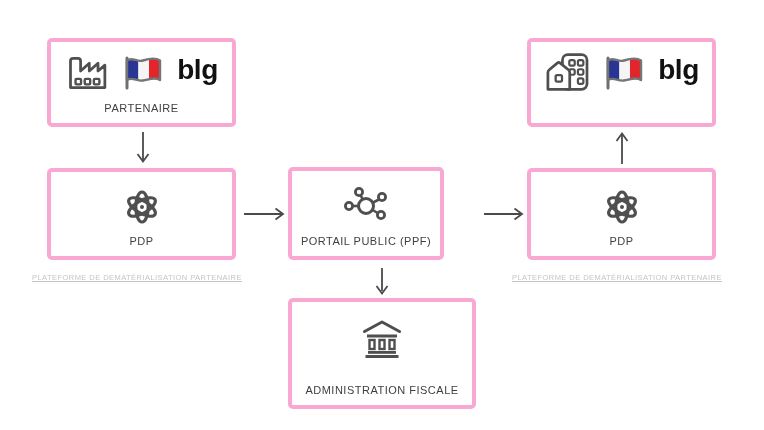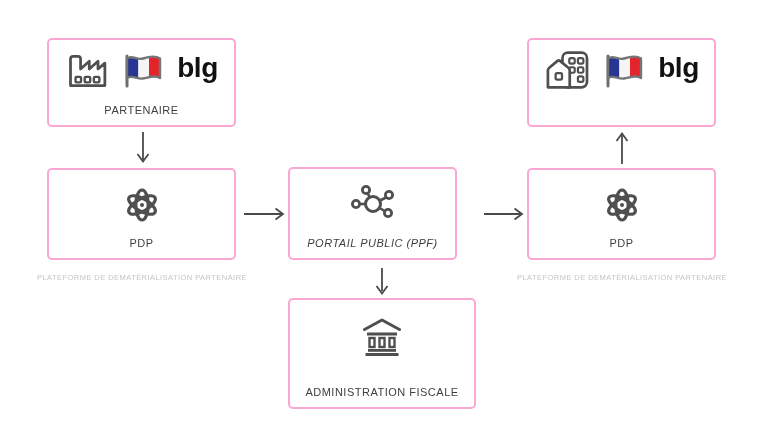--- a/index.html
+++ b/index.html
@@ -3,45 +3,45 @@
 <meta charset="utf-8">
 <style>
   html,body { margin:0; padding:0; background:#ffffff; }
   body { font-family:"Liberation Sans", sans-serif; }
   .canvas { position:relative; width:764px; height:430px; background:#ffffff; overflow:hidden; }
 
   .arrows { position:absolute; left:0; top:0; width:764px; height:430px; pointer-events:none; }
 
   .node {
     position:absolute; background:#ffffff;
-    border:2px solid #f9a8d4; border-radius:5px;
+    border:4px solid #f9a8d4; border-radius:5px;
     display:flex; flex-direction:column; align-items:center;
     box-sizing:border-box;
   }
   .node .label {
     position:absolute; bottom:9px; left:0; right:0;
     text-align:center; font-size:11px; color:#3f3f3f;
     letter-spacing:0.5px; white-space:nowrap;
   }
   .icon-row { display:flex; align-items:center; gap:13px; margin-top:10px; }
   .single-icon { display:flex; align-items:center; justify-content:center; }
 
   .logo { font-size:28px; font-weight:bold; color:#111111; letter-spacing:-0.5px; line-height:1; padding-bottom:4px; }
 
   .subtitle {
-    position:absolute; width:220px; text-align:center;
-    font-size:7.5px; color:#c5c5c5; letter-spacing:0.45px; white-space:nowrap;
+    position:absolute; width:220px; text-align:left;
+    font-size:7.5px; color:#c5c5c5; letter-spacing:0.45px; white-space:nowrap;text-decoration:underline;
   }
   .sub-left  { left:32px;  top:273px; }
   .sub-right { left:512px; top:273px; }
 
   .n-fournisseur { left:47px;  top:38px;  width:189px; height:89px; }
   .n-acheteur    { left:527px; top:38px;  width:189px; height:89px; }
   .n-pdp-left    { left:47px;  top:168px; width:189px; height:92px; }
-  .n-ppf         { left:288px; top:167px; width:169px; height:93px;font-style:italic; }
+  .n-ppf         { left:288px; top:167px; width:156px; height:93px; }
   .n-pdp-right   { left:527px; top:168px; width:189px; height:92px; }
   .n-admin       { left:288px; top:298px; width:188px; height:111px; }
 
   .mt12 { margin-top:12px; }
   .mt15 { margin-top:15px; }
   .mt16 { margin-top:16px; }
 </style>
 </head>
 <body>
 

